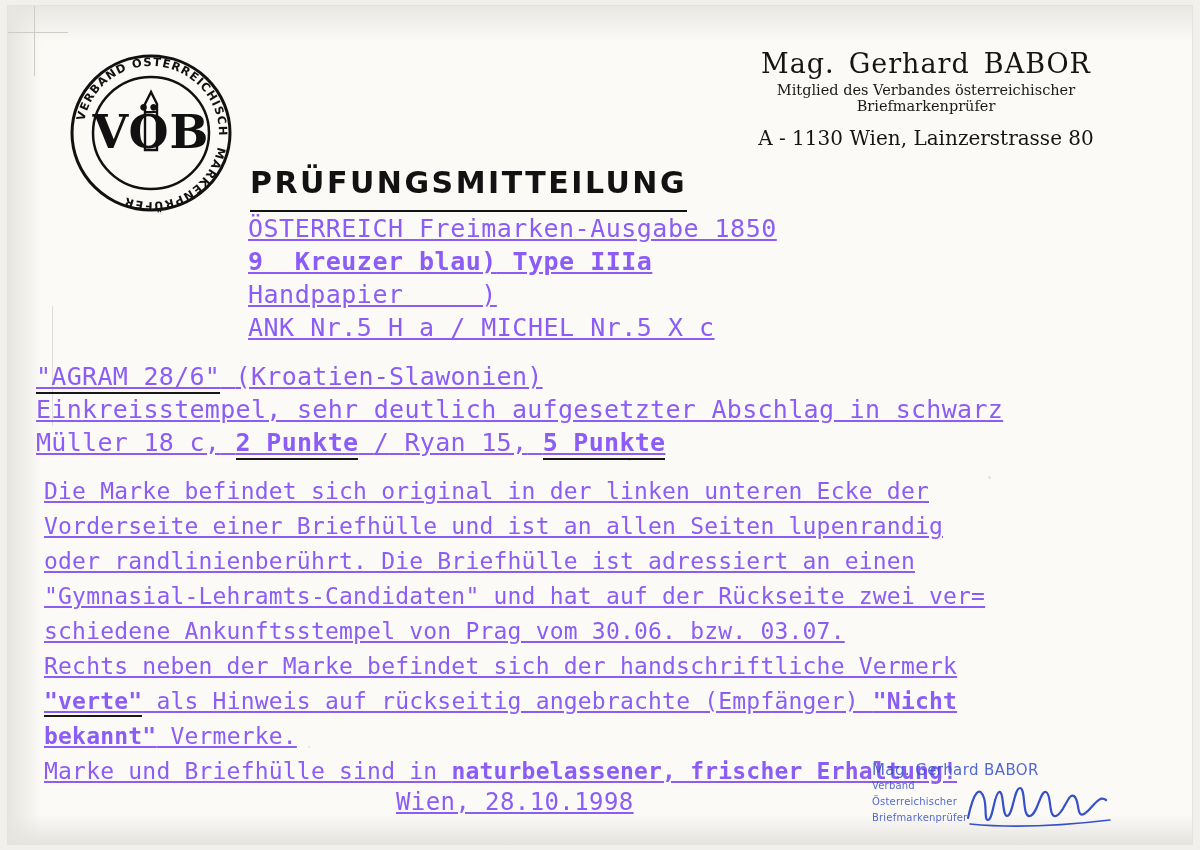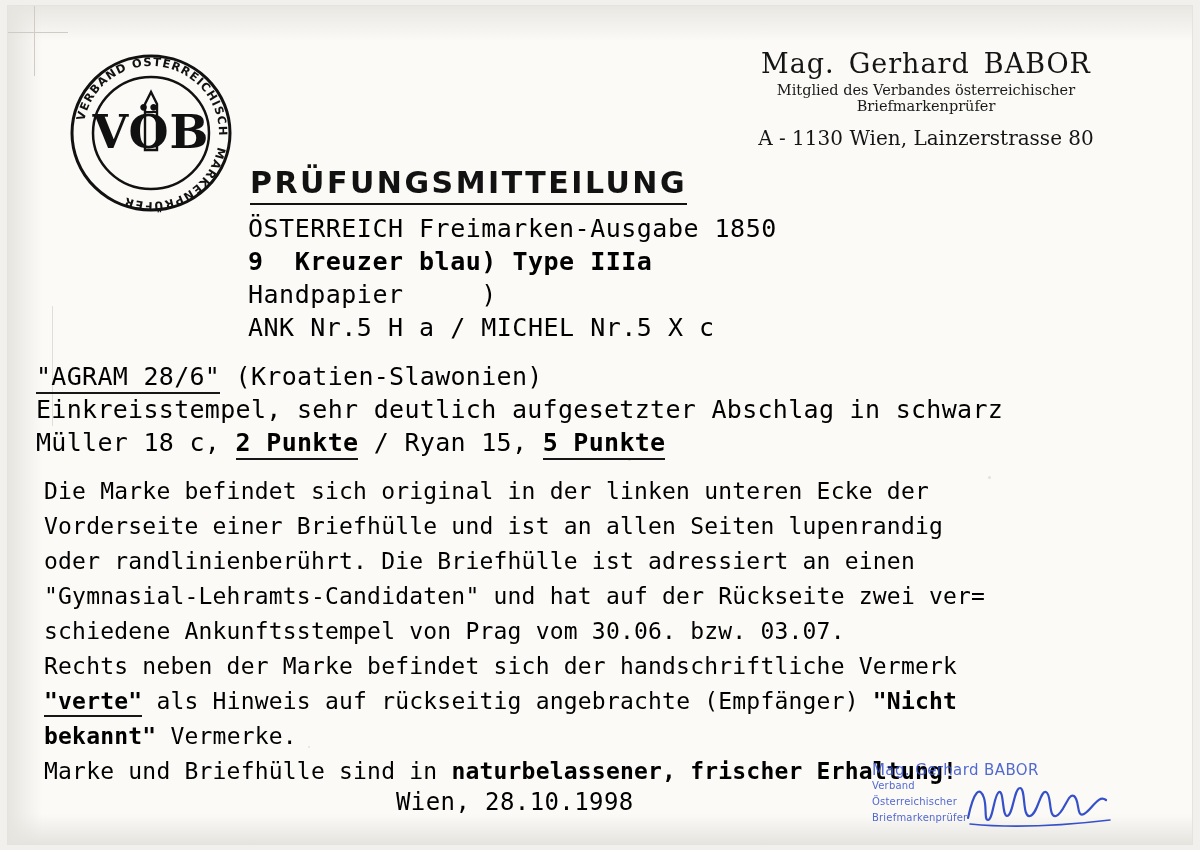--- a/index.html
+++ b/index.html
@@ -101,29 +101,30 @@
   .title {
     position: absolute;
     left: 250px;
     top: 165px;
     font-family: "DejaVu Sans", sans-serif;
     font-weight: bold;
     font-size: 30px;
     letter-spacing: 2.5px;
     color: #121212;
     border-bottom: 2.5px solid #121212;
-    padding-bottom: 3px;
+    padding-bottom: 10px;
   }
 
   
   .tw {
     position: absolute;
-    color: #000000;
+    color: #8b5cf6;
     font-family: "DejaVu Sans Mono", monospace;
     white-space: pre;
+    text-decoration: underline;
   }
   .blk-ident {
     left: 248px;
     top: 212px;
     font-size: 25px;
     line-height: 33px;
     letter-spacing: 0.5px;
   }
   .blk-ident b { font-weight: bold; }
 

